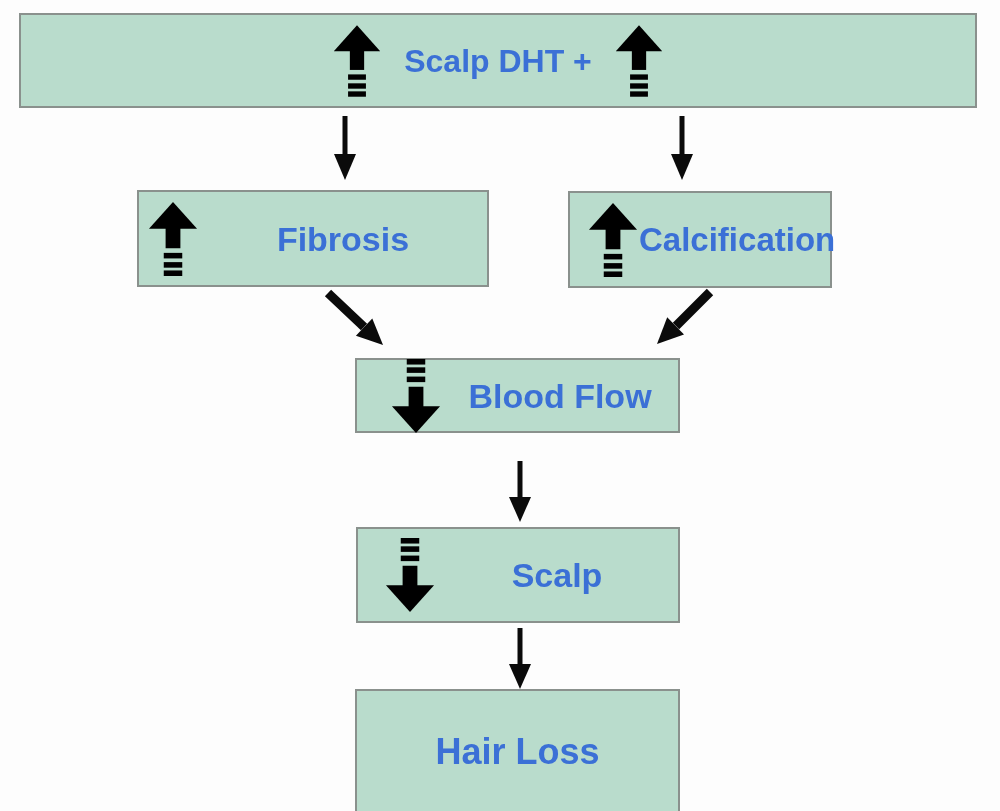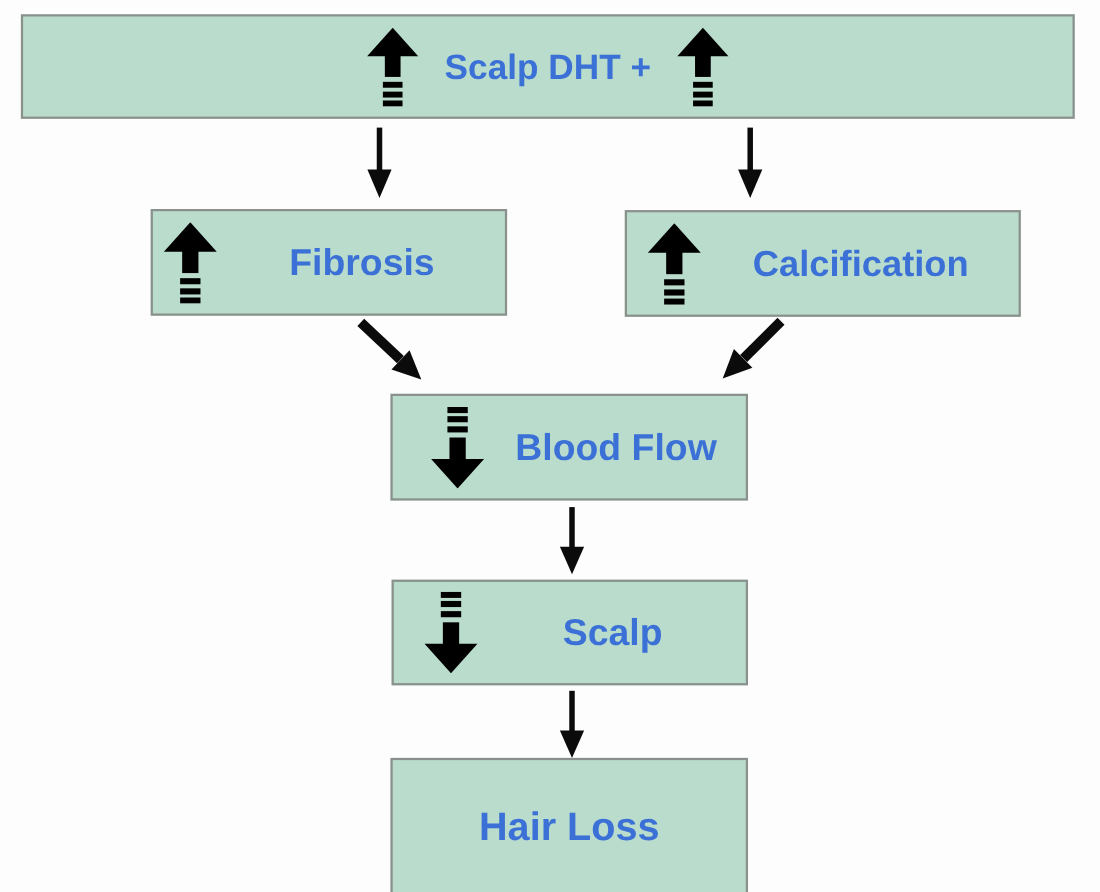--- a/index.html
+++ b/index.html
@@ -27,27 +27,27 @@
   .lbl{line-height:1;}
   .trend{flex:0 0 auto;display:block;}
   .connectors{position:absolute;left:0;top:0;pointer-events:none;}
   .connectors line{stroke:var(--arrow);}
   .connectors polygon{fill:var(--arrow);}
 
   #top-box{left:19px;top:13px;width:958px;height:95px;justify-content:center;gap:22px;}
   #top-box .lbl{font-size:32px;}
   #top-box .trend{height:72px;width:50px;}
 
-  #fibrosis{left:137px;top:190px;width:324px;height:97px;padding-left:8px;}
+  #fibrosis{left:137px;top:190px;width:352px;height:97px;padding-left:8px;}
   #fibrosis .lbl{flex:1;text-align:center;font-size:34px;}
-  #calcification{left:568px;top:191px;width:360px;height:97px;padding-left:17px;}
+  #calcification{left:568px;top:191px;width:264px;height:97px;padding-left:17px;}
   #calcification .lbl{flex:1;text-align:center;font-size:33px;}
   #fibrosis .trend,#calcification .trend{height:74px;width:52px;}
 
-  #blood-flow{left:355px;top:358px;width:325px;height:97px;padding-left:33px;}
+  #blood-flow{left:355px;top:358px;width:325px;height:75px;padding-left:33px;}
   #blood-flow .lbl{flex:1;text-align:center;font-size:34px;}
   #oxygen{left:356px;top:527px;width:324px;height:96px;padding-left:26px;}
   #oxygen .lbl{flex:1;text-align:center;font-size:34px;}
   #blood-flow .trend,#oxygen .trend{height:74px;width:52px;}
 
   #hair-loss{left:355px;top:689px;width:325px;height:126px;justify-content:center;}
   #hair-loss .lbl{font-size:36px;}
 </style>
 </head>
 <body>

